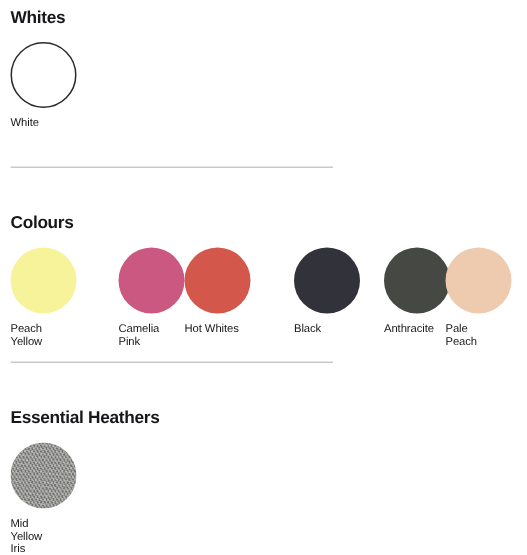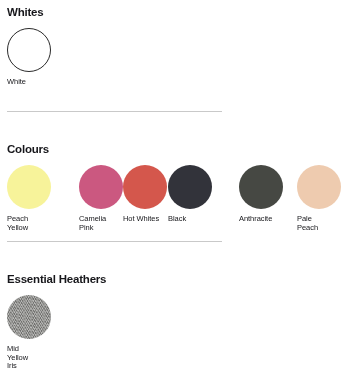--- a/index.html
+++ b/index.html
@@ -118,28 +118,28 @@
         </div>
       </div>
 
       <div class="swatch" style="left:123px;">
         <span class="dot" style="background:#d4574c;"></span>
         <div class="swatch-label">
           <span>Hot Whites</span>
         </div>
       </div>
 
-      <div class="swatch" style="left:168px;">
+      <div class="swatch" style="left:196px;">
         <span class="dot" style="background:#32333a;"></span>
         <div class="swatch-label">
           <span>Black</span>
         </div>
       </div>
 
-      <div class="swatch" style="left:239px;">
+      <div class="swatch" style="left:256px;">
         <span class="dot" style="background:#464843;"></span>
         <div class="swatch-label">
           <span>Anthracite</span>
         </div>
       </div>
 
       <div class="swatch" style="left:297px;">
         <span class="dot" style="background:#eecbaf;"></span>
         <div class="swatch-label">
           <span>Pale</span>

